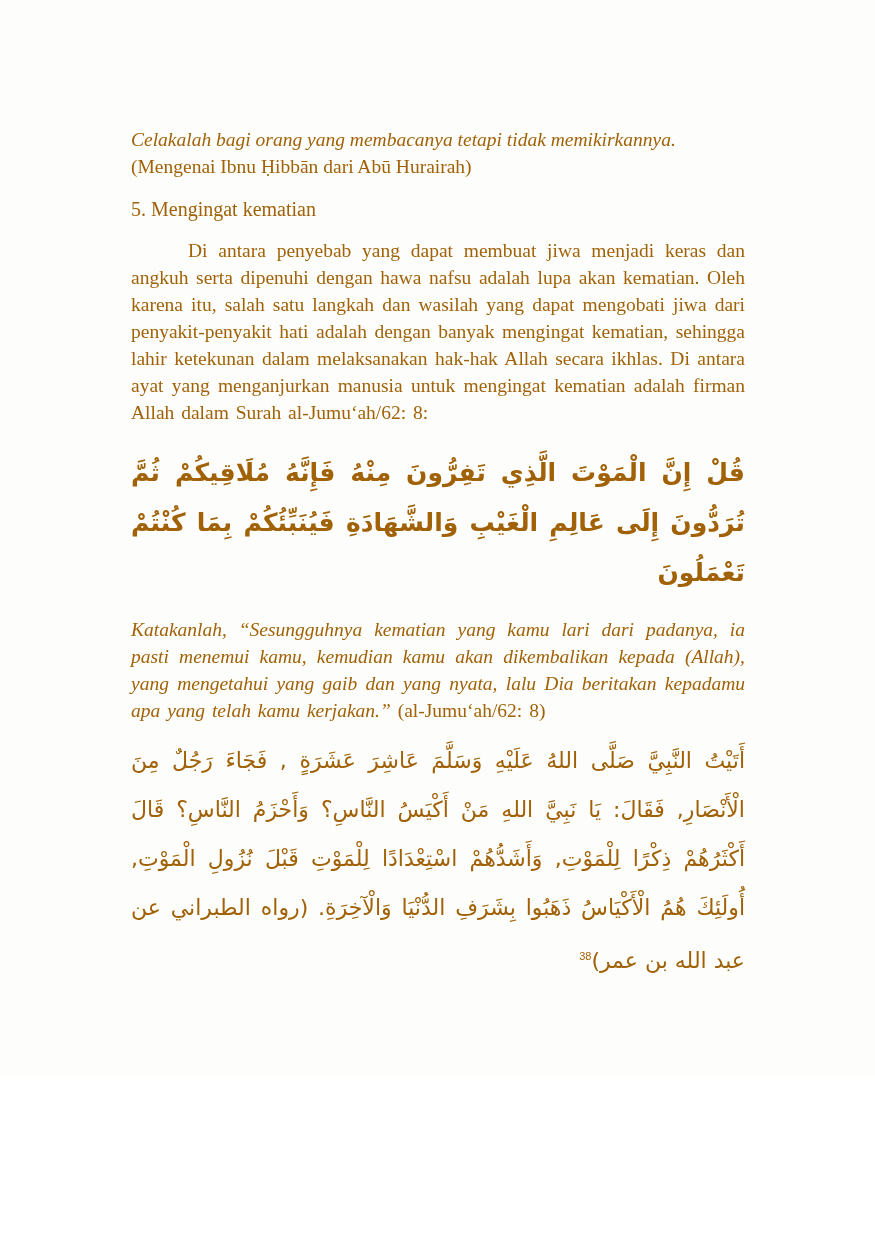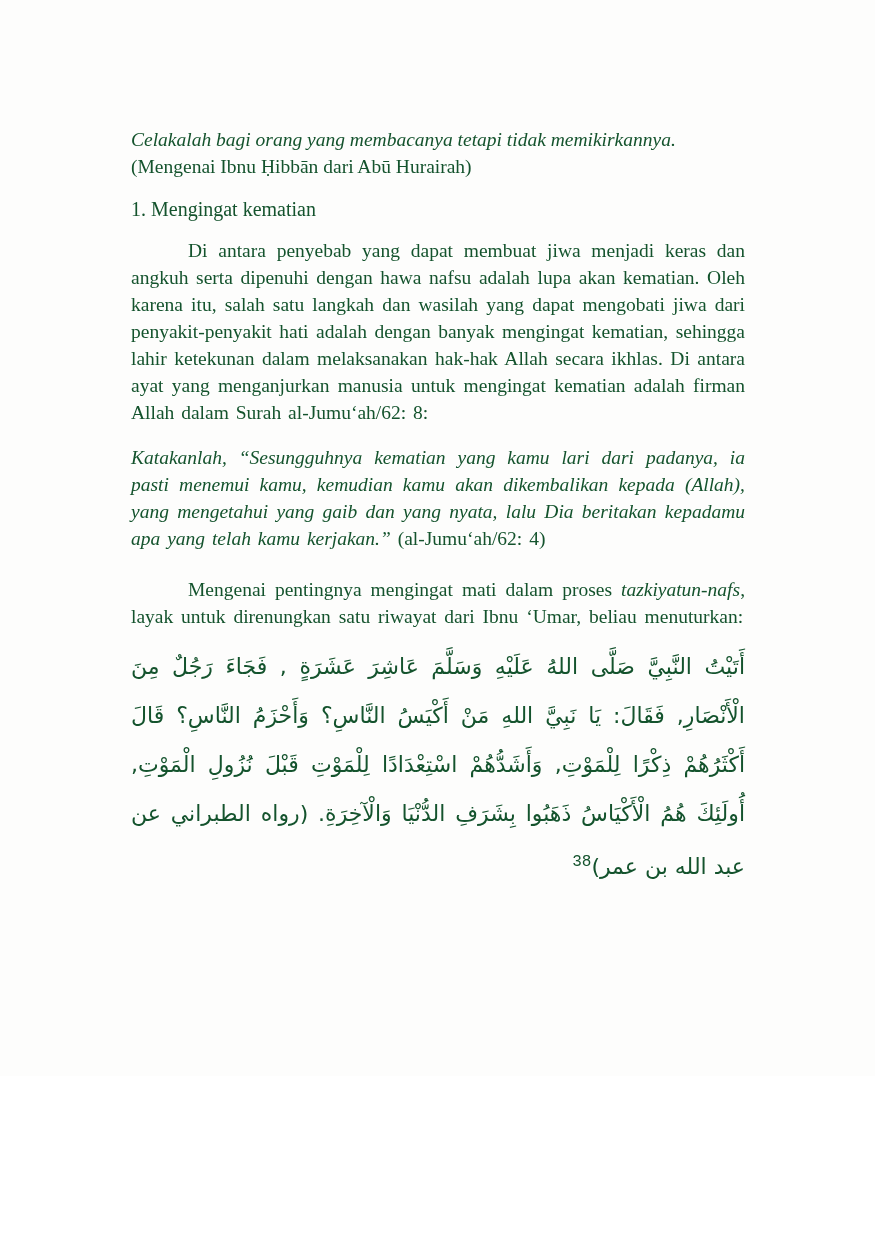--- a/index.html
+++ b/index.html
@@ -4,21 +4,21 @@
 <style>
   * { margin: 0; padding: 0; box-sizing: border-box; }
   html, body { background: #ffffff; }
   body { font-family: "Liberation Serif", serif; }
 
   .page {
     width: 875px;
     height: 1076px;
     margin: 0 auto;
     background: #fdfdfc;
-    color: #14532d;
+    color: #a16207;
     position: relative;
     overflow: hidden;
   }
 
   .content {
     position: absolute;
     top: 126px;
     left: 131px;
     right: 130px;
   }
@@ -67,22 +67,22 @@
     word-spacing: 3px;
   }
   .intro-para .ital { font-style: italic; }
 
   .hadith {
     margin-top: 12px;
     font-size: 22px;
     line-height: 49px;
   }
   .hadith sup {
-    font-family: Liberation Mono, monospace;
-    font-size: 16px;
+    font-family: Liberation Sans, sans-serif;
+    font-size: 11px;
     vertical-align: super;
   }
 
   .closing {
     margin-top: 18px;
     font-style: italic;
     font-weight: 600;
     line-height: 29px;
     word-spacing: 2px;
   }
@@ -101,28 +101,28 @@
 </style>
 </head>
 <body>
 
 <div class="page">
 
   <div class="content">
 
     <p class="lead-quote"><span class="lead-quote-text">Celakalah bagi orang yang membacanya tetapi tidak memikirkannya.</span><br><span class="lead-quote-source">(Mengenai Ibnu Ḥibbān dari Abū Hurairah)</span></p>
 
-    <p class="section-heading">1. Mengingat kematian</p>
+    <p class="section-heading">5. Mengingat kematian</p>
 
     <p class="body-para">Di antara penyebab yang dapat membuat jiwa menjadi keras dan angkuh serta dipenuhi dengan hawa nafsu adalah lupa akan kematian. Oleh karena itu, salah satu langkah dan wasilah yang dapat mengobati jiwa dari penyakit-penyakit hati adalah dengan banyak mengingat kematian, sehingga lahir ketekunan dalam melaksanakan hak-hak Allah secara ikhlas. Di antara ayat yang menganjurkan manusia untuk mengingat kematian adalah firman Allah dalam Surah al-Jumu‘ah/62: 8:</p>
 
+    <p class="arabic quran-verse" dir="rtl" lang="ar">قُلْ إِنَّ الْمَوْتَ الَّذِي تَفِرُّونَ مِنْهُ فَإِنَّهُ مُلَاقِيكُمْ ثُمَّ تُرَدُّونَ إِلَى عَالِمِ الْغَيْبِ وَالشَّهَادَةِ فَيُنَبِّئُكُمْ بِمَا كُنْتُمْ تَعْمَلُونَ</p>
 
-    <p class="translation"><span>Katakanlah, “Sesungguhnya kematian yang kamu lari dari padanya, ia pasti menemui kamu, kemudian kamu akan dikembalikan kepada (Allah), yang mengetahui yang gaib dan yang nyata, lalu Dia beritakan kepadamu apa yang telah kamu kerjakan.” </span><span class="cite">(al-Jumu‘ah/62: 4)</span></p>
+    <p class="translation"><span>Katakanlah, “Sesungguhnya kematian yang kamu lari dari padanya, ia pasti menemui kamu, kemudian kamu akan dikembalikan kepada (Allah), yang mengetahui yang gaib dan yang nyata, lalu Dia beritakan kepadamu apa yang telah kamu kerjakan.” </span><span class="cite">(al-Jumu‘ah/62: 8)</span></p>
 
-    <p class="intro-para"><span>Mengenai pentingnya mengingat mati dalam proses </span><span class="ital">tazkiyatun-nafs</span><span>, layak untuk direnungkan satu riwayat dari Ibnu ‘Umar, beliau menuturkan:</span></p>
 
     <p class="arabic hadith" dir="rtl" lang="ar"><span>أَتَيْتُ النَّبِيَّ صَلَّى اللهُ عَلَيْهِ وَسَلَّمَ عَاشِرَ عَشَرَةٍ , فَجَاءَ رَجُلٌ مِنَ الْأَنْصَارِ, فَقَالَ: يَا نَبِيَّ اللهِ مَنْ أَكْيَسُ النَّاسِ؟ وَأَحْزَمُ النَّاسِ؟ قَالَ أَكْثَرُهُمْ ذِكْرًا لِلْمَوْتِ, وَأَشَدُّهُمْ اسْتِعْدَادًا لِلْمَوْتِ قَبْلَ نُزُولِ الْمَوْتِ, أُولَئِكَ هُمُ الْأَكْيَاسُ ذَهَبُوا بِشَرَفِ الدُّنْيَا وَالْآخِرَةِ. (رواه الطبراني عن عبد الله بن عمر)</span><sup>38</sup></p>
 
 
   </div>
 
   <div class="footer">
     <span class="page-num">142</span>
     <span class="running-title">Penyucian Kalbu (Tazkiyatun-Nafs)</span>
   </div>

